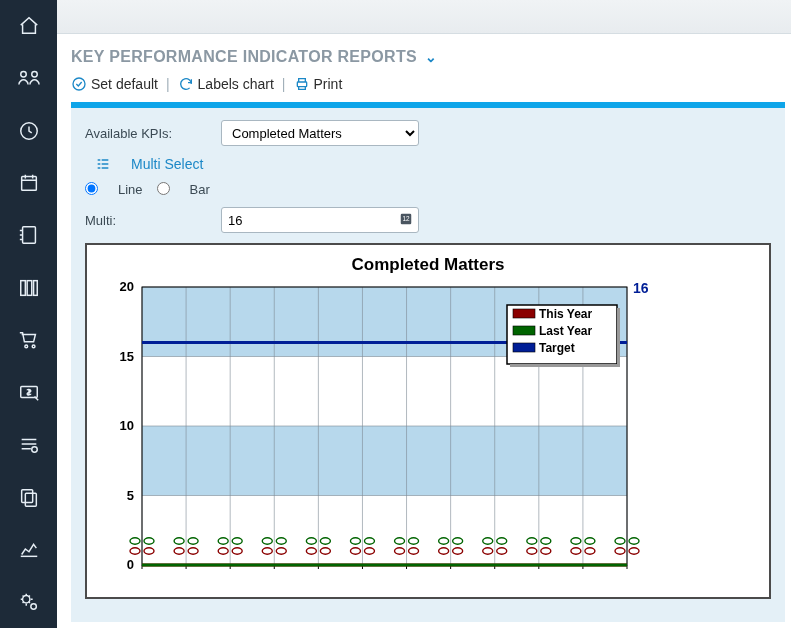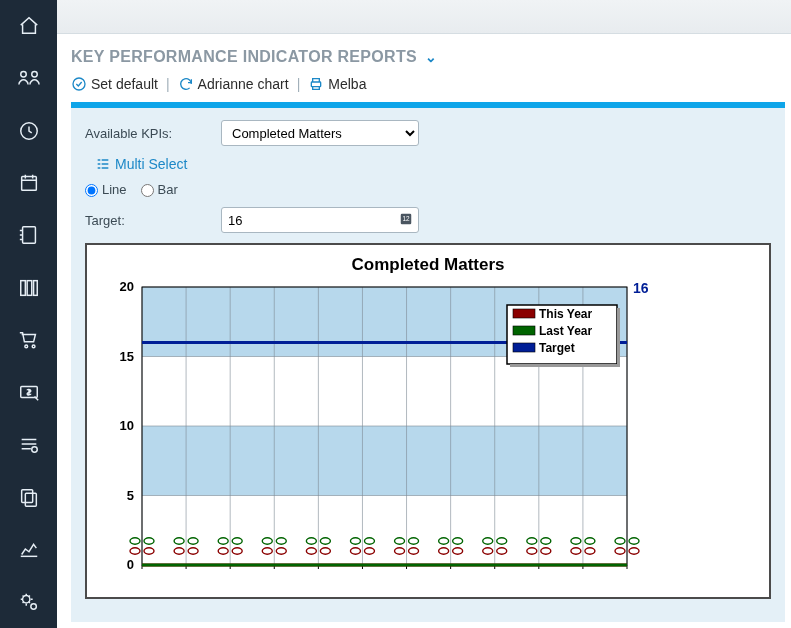--- a/index.html
+++ b/index.html
@@ -17,23 +17,23 @@
   .toolbar .tbtn { display: inline-flex; align-items: center; gap: 4px; cursor: pointer; }
   .toolbar .sep { color: #a2b0ba; padding: 0 2px; }
   .ticon { width: 16px; height: 16px; display: inline-flex; align-items: center; justify-content: center; }
   .ticon svg { stroke: #1c88c7; }
   .content { flex: 1; margin: 0 6px 6px 14px; background: #e4f0f7; border-top: 6px solid #0ea5e9; padding: 12px 14px; overflow: hidden; }
   .form-row { display: flex; align-items: center; margin-bottom: 10px; font-size: 13px; color: #3b4a54; }
   .form-row label { width: 136px; }
   .form-row select, .form-row input[type="text"] { width: 198px; height: 26px; border: 1px solid #a9b7c1; border-radius: 3px; padding: 2px 6px; font-size: 13px; background: #fff; }
   .target-wrap { position: relative; width: 198px; }
   .target-wrap .nicon { position: absolute; right: 6px; top: 5px; width: 14px; height: 14px; }
-  .multi-select { margin-left: 10px; color: #1c88c7; display: inline-flex; align-items: center; gap: 4px; cursor: pointer; font-size: 14px; }
+  .multi-select { margin-left: 10px; color: #1c88c7; display: inline-flex; align-items: center; gap: 20px; cursor: pointer; font-size: 14px; }
   .radio-group { display: flex; align-items: center; gap: 14px; }
-  .radio-group label { width: auto; display: inline-flex; align-items: flex-end; gap: 4px; }
+  .radio-group label { width: auto; display: inline-flex; align-items: flex-start; gap: 20px; }
   .chart-frame { background: #fff; border: 2px solid #4b4b4b; margin-top: 10px; height: 356px; overflow: hidden; }
   .chart-title { text-align: center; font-weight: bold; font-size: 17px; padding: 10px 0 4px 0; }
   .chart-body { position: relative; height: 300px; }
   .chart-body svg { display: block; }
 </style>
 </head>
 <body>
 
 <div class="app">
 
@@ -140,31 +140,31 @@
         <span>Set default</span>
       </span>
       <span class="sep">|</span>
       <span class="tbtn">
         <span class="ticon">
           <svg width="16" height="16" viewBox="0 0 24 24" fill="none" stroke-width="2">
               <path d="M20 12a8 8 0 10-2.5 5.8"></path>
               <path d="M20 5v5h-5"></path>
             </svg>
         </span>
-        <span>Adrianne chart</span>
+        <span>Labels chart</span>
       </span>
       <span class="sep">|</span>
       <span class="tbtn">
         <span class="ticon">
           <svg width="16" height="16" viewBox="0 0 24 24" fill="none" stroke-width="2">
               <rect x="5" y="9" width="14" height="7" rx="1"></rect>
               <path d="M7 9V4h10v5M7 16v4h10v-4"></path>
             </svg>
         </span>
-        <span>Melba</span>
+        <span>Print</span>
       </span>
     </div>
 
     <div class="content">
 
       <div class="form-row">
         <label>Available KPIs:</label>
         <select>
           <option>Completed Matters</option>
         </select>
@@ -190,21 +190,21 @@
             </label>
           <label>
               <input type="radio" name="ct" style=""> 
               <span>Bar</span>
             </label>
         </div>
       </div>
 
 
       <div class="form-row">
-        <label>Target:</label>
+        <label>Multi:</label>
         <div class="target-wrap">
           <input type="text" value="16" style="">
           <span class="nicon">
             <svg width="14" height="14" viewBox="0 0 24 24" fill="#566" stroke="none">
                 <rect x="3" y="3" width="18" height="18" rx="2" fill="#4a5560"></rect>
                 <text x="12" y="16" text-anchor="middle" fill="#fff" font-size="11">12</text>
               </svg>
           </span>
         </div>
       </div>

